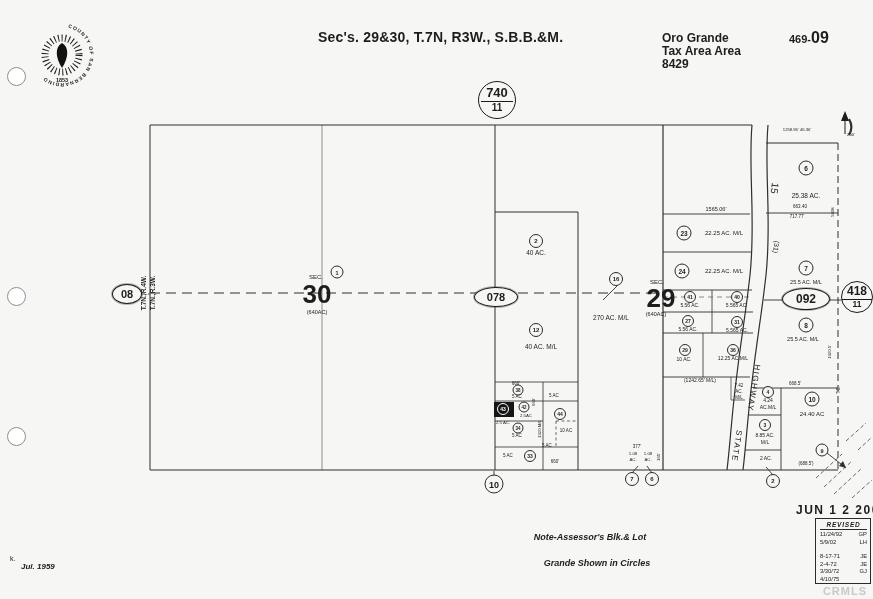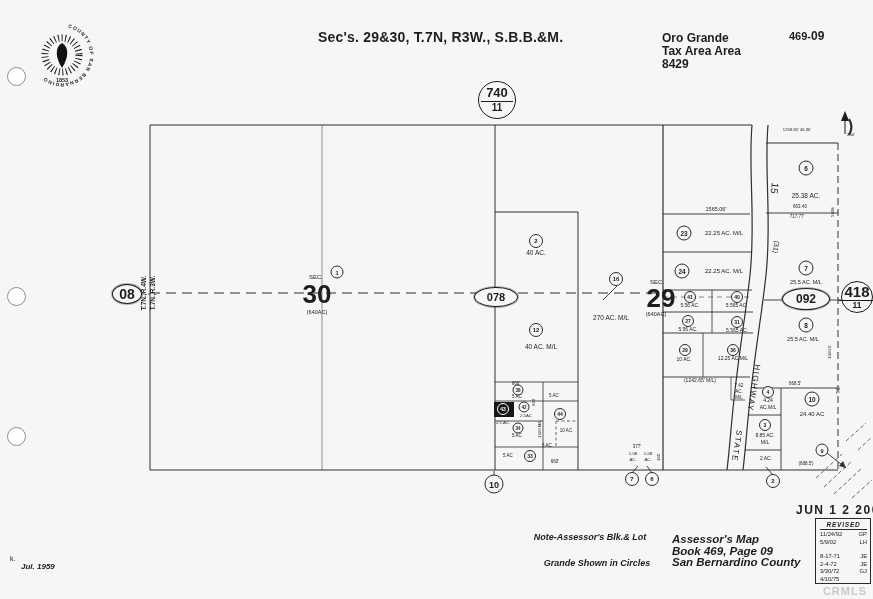--- a/index.html
+++ b/index.html
@@ -14,21 +14,21 @@
   .pcircle.inv{background:#141414;border-color:#fff;color:#fff}
   .refoval{position:absolute;border:1.5px solid #1c1c1c;border-radius:50%;display:flex;align-items:center;justify-content:center;
            transform:translate(-50%,-50%);background:#f6f6f4;font-weight:700;box-shadow:0 0 0 1px rgba(28,28,28,.3)}
   .refsplit{position:absolute;transform:translate(-50%,-50%);border:1.4px solid #1c1c1c;border-radius:50%;
             display:flex;flex-direction:column;align-items:center;justify-content:center;background:#f6f6f4;font-weight:600;text-align:center}
   .rs-top{border-bottom:1px solid #1c1c1c;padding:0 5px;line-height:1.15}
   .rs-bot{line-height:1.15}
   .htitle{font-size:14px;font-weight:700;letter-spacing:.2px}
   .taxline{font-size:12px;font-weight:700;line-height:1.08}
   .sheet{font-size:11px;font-weight:700}
-  .sheet .big{font-size:12px}
+  .sheet .big{font-size:16px}
   .blackparcel{position:absolute;background:#161616}
   .noteline{font-style:italic;font-weight:600;font-size:9px;transform:translateX(-50%)}
   .footerblk{font-style:italic;font-weight:700;font-size:11.5px;line-height:1.0}
   .stamp{font-weight:700;font-size:12px;letter-spacing:1.5px}
   .revised{position:absolute;border:1px solid #2a2a2a;background:#f6f6f4;padding:2px 3px 2px 4px;box-sizing:border-box}
   .rev-title{font-size:6.5px;font-weight:700;font-style:italic;text-align:center;border-bottom:1px solid #2a2a2a;padding-bottom:1px;margin-bottom:1px;letter-spacing:.8px}
   .rev-row{display:flex;justify-content:space-between;font-size:5.8px;line-height:1.3}
   .rev-row.gap{margin-top:7px}
   .jul{font-size:8px;font-weight:700;font-style:italic}
   .kmark{font-size:7px}
@@ -95,24 +95,24 @@
     <div class="taxline">Tax Area Area</div>
     <div class="taxline">8429</div>
   </div>
   <div class="abs sheet" style="left:789px;top:29px"><span>469-</span><span class="big">09</span></div>
 
   <div class="refsplit" style="left:497px;top:100px;width:36px;height:36px">
     <span class="rs-top" style="font-size:13px">740</span>
     <span class="rs-bot" style="font-size:10px">11</span>
   </div>
   <div class="refsplit" style="left:857px;top:297px;width:30px;height:30px">
-    <span class="rs-top" style="font-size:15px">418</span>
+    <span class="rs-top" style="font-size:12px">418</span>
     <span class="rs-bot" style="font-size:8.5px">11</span>
   </div>
-  <div class="refoval" style="left:127px;top:294px;width:28px;height:18px;font-size:14px">08</div>
+  <div class="refoval" style="left:127px;top:294px;width:28px;height:18px;font-size:11px">08</div>
   <div class="refoval" style="left:496px;top:297px;width:42px;height:18px;font-size:11px">078</div>
   <div class="refoval" style="left:806px;top:299px;width:46px;height:20px;font-size:12px">092</div>
   <div class="pcircle" style="left:494px;top:484px;width:17px;height:17px;font-size:9px">10</div>
 
   <div class="blackparcel" style="left:494px;top:402px;width:20px;height:15px"></div>
 
   <div id="map-layer">
       <div class="mtxt" style="left: 316px; top: 277px; font-size: 6px; transform: translate(-50%, -50%);">SEC.</div>
       <div class="mtxt" style="left: 317px; top: 295px; font-size: 26px; transform: translate(-50%, -50%); font-weight: 700;">30</div>
       <div class="mtxt" style="left: 317px; top: 313px; font-size: 5.5px; transform: translate(-50%, -50%);">(640AC)</div>
@@ -203,25 +203,20 @@
       <div class="pcircle inv" style="left: 503px; top: 409px; width: 10px; height: 10px; font-size: 5px;">43</div>
       <div class="pcircle" style="left: 524px; top: 407px; width: 9px; height: 9px; font-size: 4.5px;">42</div>
       <div class="pcircle" style="left: 560px; top: 414px; width: 10px; height: 10px; font-size: 5px;">44</div>
       <div class="pcircle" style="left: 518px; top: 428px; width: 9px; height: 9px; font-size: 4.5px;">34</div>
       <div class="pcircle" style="left: 530px; top: 456px; width: 10px; height: 10px; font-size: 5px;">33</div>
     </div>
 
   <div class="abs noteline" style="left:590px;top:532px">Note-Assessor's Blk.&amp; Lot</div>
   <div class="abs noteline" style="left:597px;top:558px">Grande Shown in Circles</div>
 
-  <div class="abs footerblk" style="left:672px;top:534px">
-    <div>Assessor's Map</div>
-    <div>Book 469, Page 09</div>
-    <div>San Bernardino County</div>
-  </div>
 
   <div class="abs stamp" style="left:796px;top:503px">JUN 1 2 2002</div>
 
   <div class="revised" style="left:815px;top:518px;width:56px;height:66px">
     <div class="rev-title">REVISED</div>
     <div id="rev-rows">
         <div class="rev-row">
           <span>11/24/92</span>
           <span>GP</span>
         </div>

